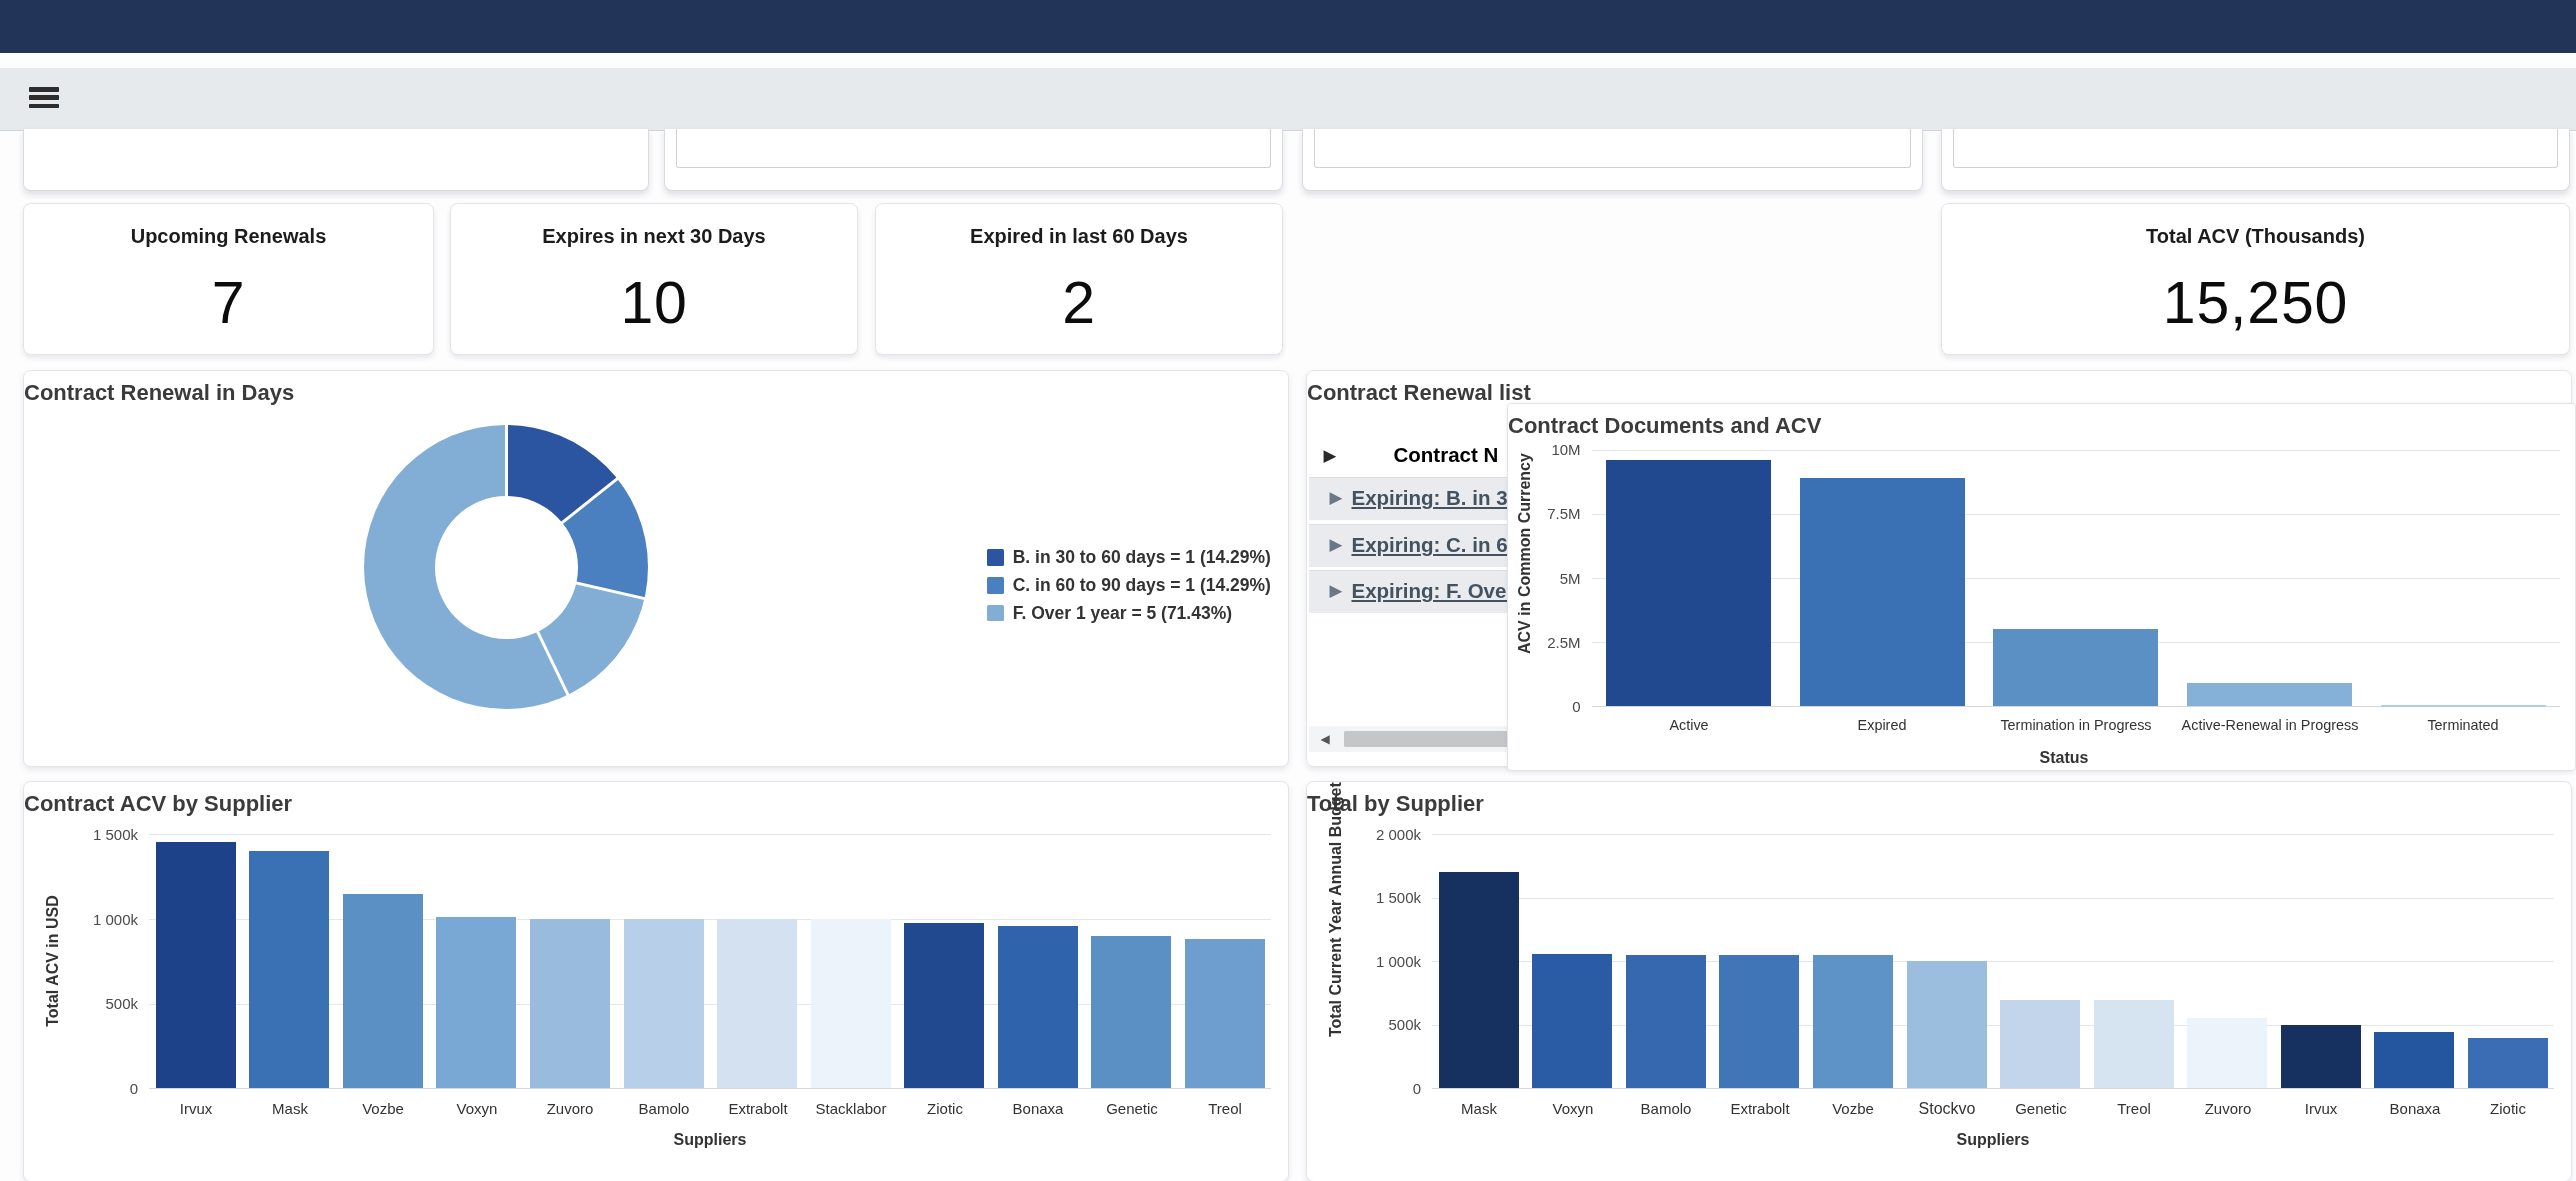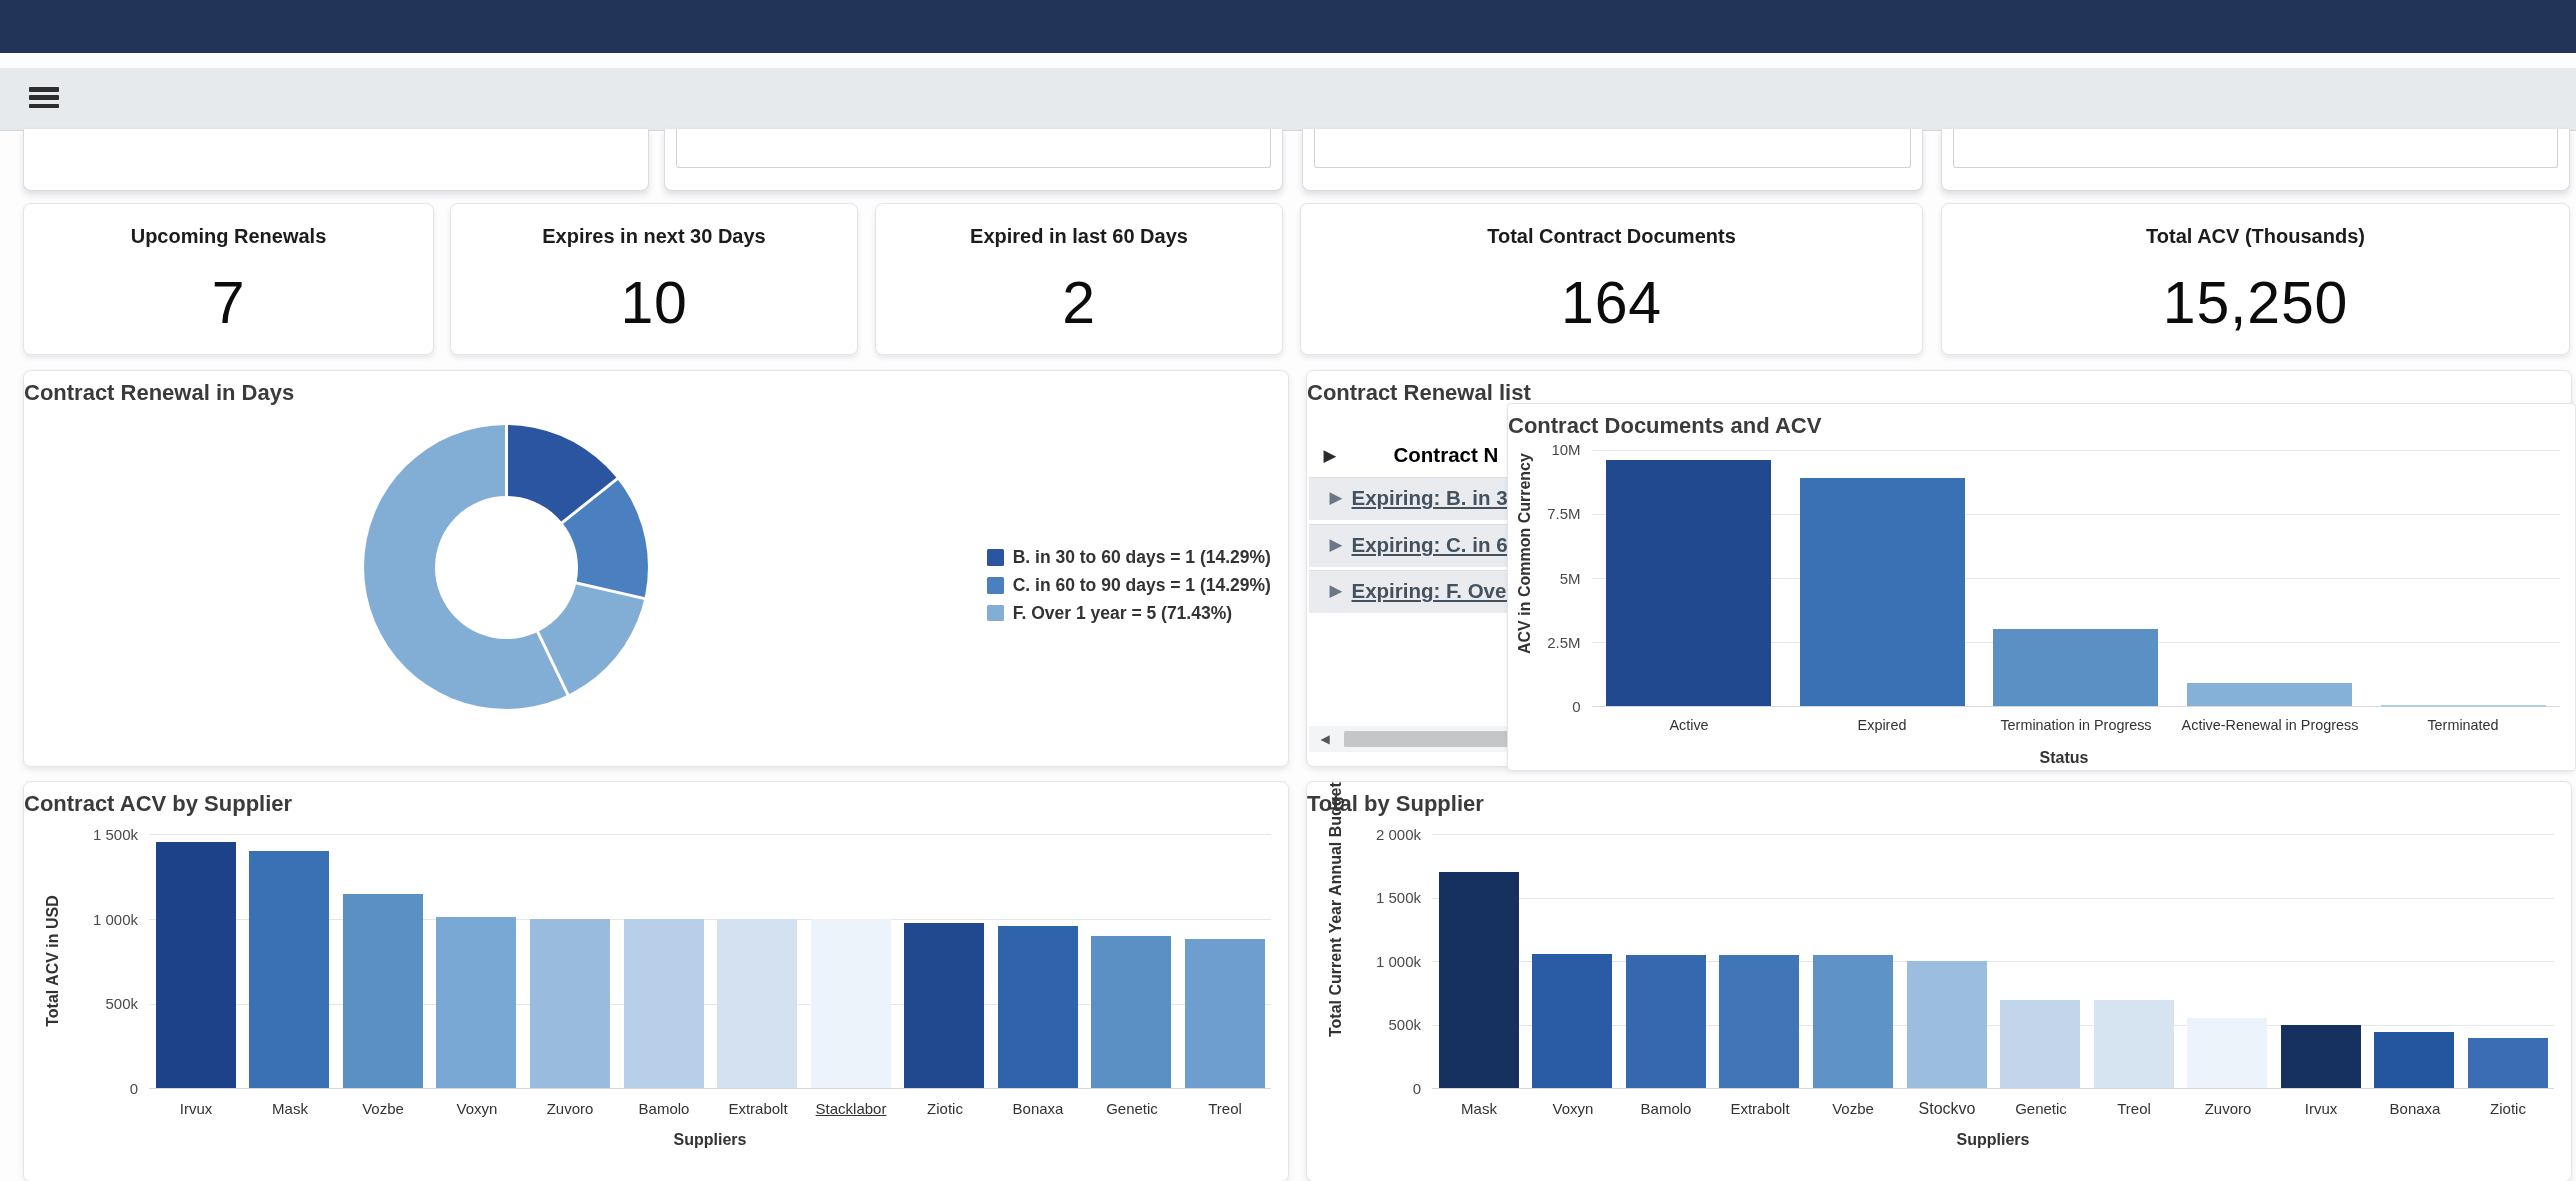--- a/index.html
+++ b/index.html
@@ -83,24 +83,20 @@
     <div class="kpi-label">Upcoming Renewals</div>
     <div class="kpi-value">7</div>
   </div>
   <div class="kpi-card" style="left:450px;width:406px;">
     <div class="kpi-label">Expires in next 30 Days</div>
     <div class="kpi-value">10</div>
   </div>
   <div class="kpi-card" style="left:875px;width:406px;">
     <div class="kpi-label">Expired in last 60 Days</div>
     <div class="kpi-value">2</div>
-  </div>
-  <div class="kpi-card" style="left:1300px;width:621px;">
-    <div class="kpi-label">Total Contract Documents</div>
-    <div class="kpi-value">164</div>
   </div>
   <div class="kpi-card" style="left:1941px;width:627px;">
     <div class="kpi-label">Total ACV (Thousands)</div>
     <div class="kpi-value">15,250</div>
   </div>
 
   <div class="panel" id="panel-donut" style="left:23px;top:370px;width:1264px;height:395px;">
     <div class="panel-title">Contract Renewal in Days</div>
     <div class="donut" id="donut" style="background: conic-gradient(rgb(43, 85, 160) 0deg, rgb(43, 85, 160) 51.444deg, rgb(74, 128, 192) 51.444deg, rgb(74, 128, 192) 102.888deg, rgb(130, 174, 214) 102.888deg, rgb(130, 174, 214) 360.036deg);">
         <div class="donut-div" style="transform: rotate(0deg);"></div>
@@ -194,21 +190,21 @@
       <div class="x-label" style="left: 312px; width: 94px; top: 318px; font-size: 15px;">Vozbe</div>
       <div class="bar" style="left: 412px; width: 80px; top: 135px; height: 171px; background: rgb(121, 168, 212);"></div>
       <div class="x-label" style="left: 406px; width: 94px; top: 318px; font-size: 15px;">Voxyn</div>
       <div class="bar" style="left: 506px; width: 80px; top: 137px; height: 169px; background: rgb(153, 187, 222);"></div>
       <div class="x-label" style="left: 499px; width: 94px; top: 318px; font-size: 15px;">Zuvoro</div>
       <div class="bar" style="left: 600px; width: 80px; top: 137px; height: 169px; background: rgb(183, 207, 233);"></div>
       <div class="x-label" style="left: 593px; width: 94px; top: 318px; font-size: 15px;">Bamolo</div>
       <div class="bar" style="left: 693px; width: 80px; top: 137px; height: 169px; background: rgb(211, 225, 241);"></div>
       <div class="x-label" style="left: 687px; width: 94px; top: 318px; font-size: 15px;">Extrabolt</div>
       <div class="bar" style="left: 787px; width: 80px; top: 137px; height: 169px; background: rgb(237, 243, 250);"></div>
-      <div class="x-label" style="left: 780px; width: 94px; top: 318px; font-size: 15px; text-decoration: underline;">Stacklabor</div>
+      <div class="x-label" style="left: 780px; width: 94px; top: 318px; font-size: 15px;">Stacklabor</div>
       <div class="bar" style="left: 880px; width: 80px; top: 141px; height: 165px; background: rgb(33, 73, 143);"></div>
       <div class="x-label" style="left: 874px; width: 94px; top: 318px; font-size: 15px;">Ziotic</div>
       <div class="bar" style="left: 974px; width: 80px; top: 144px; height: 162px; background: rgb(47, 99, 172);"></div>
       <div class="x-label" style="left: 967px; width: 94px; top: 318px; font-size: 15px;">Bonaxa</div>
       <div class="bar" style="left: 1067px; width: 80px; top: 154px; height: 152px; background: rgb(90, 144, 196);"></div>
       <div class="x-label" style="left: 1061px; width: 94px; top: 318px; font-size: 15px;">Genetic</div>
       <div class="bar" style="left: 1161px; width: 80px; top: 157px; height: 149px; background: rgb(109, 158, 207);"></div>
       <div class="x-label" style="left: 1154px; width: 94px; top: 318px; font-size: 15px;">Treol</div>
       <div class="y-title" style="left: -47px; top: 170px; width: 152px; text-align: center;">Total ACV in USD</div>
       <div class="x-title" style="left: 125px; width: 1122px; top: 349px;">Suppliers</div>

